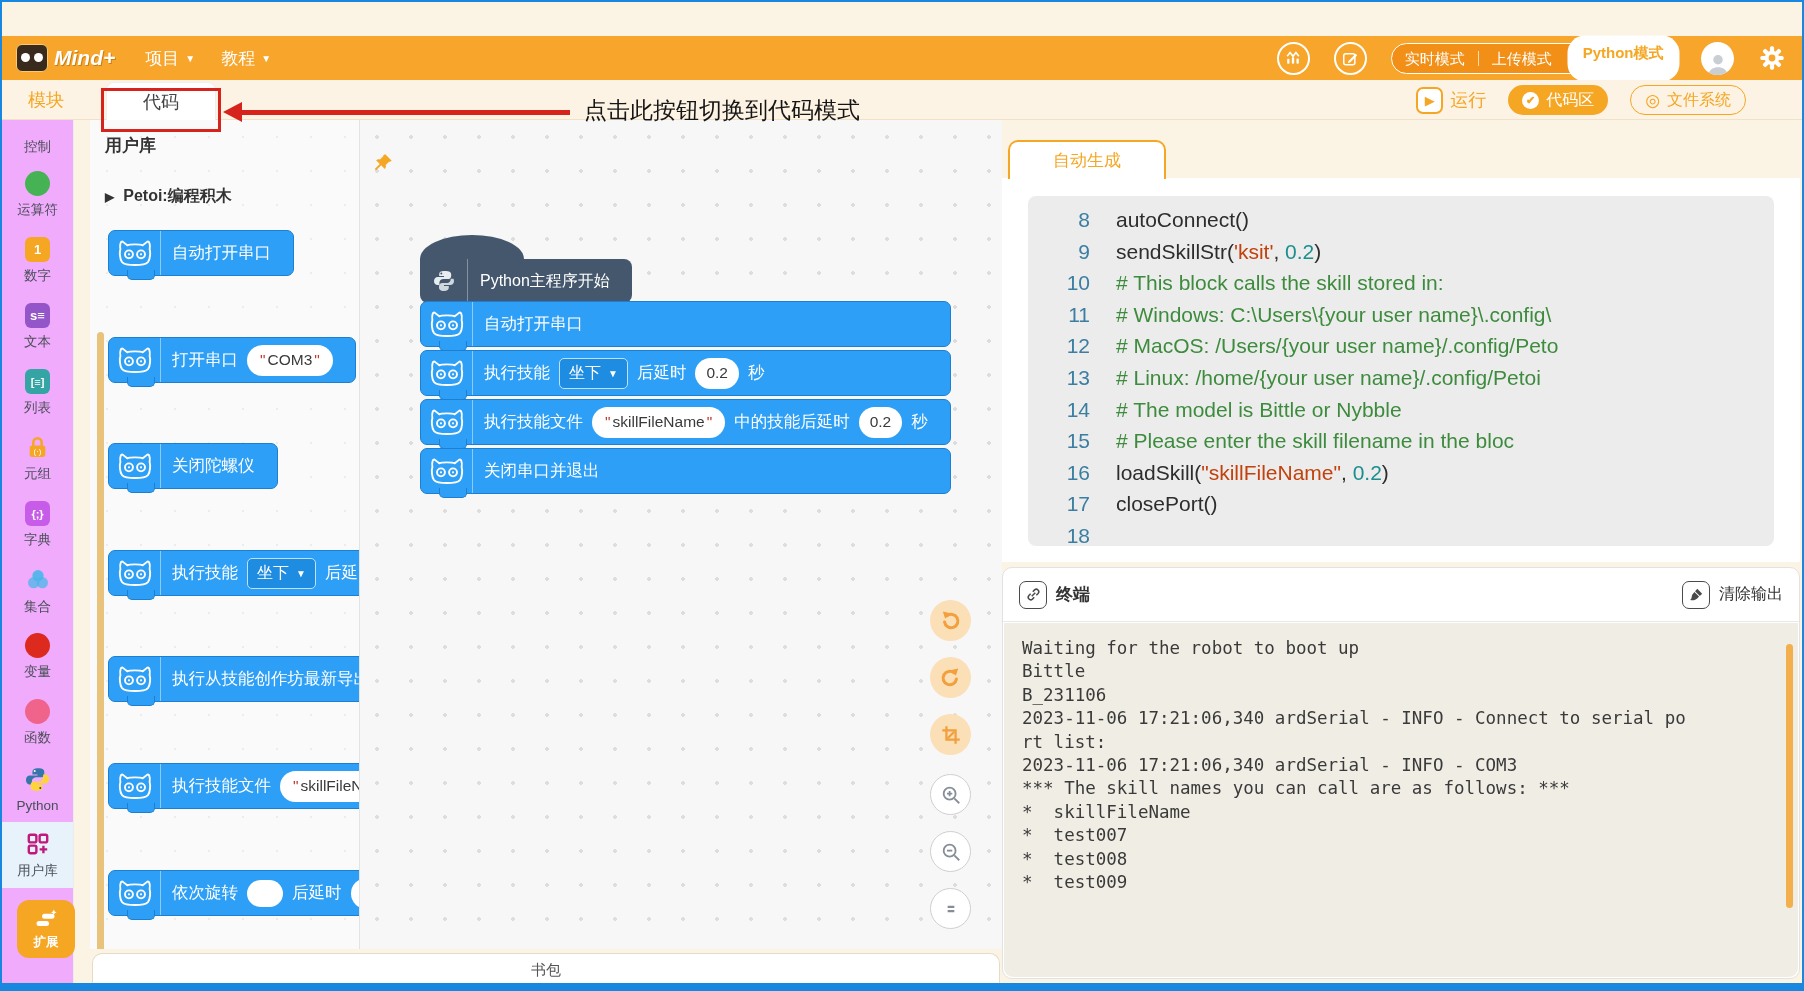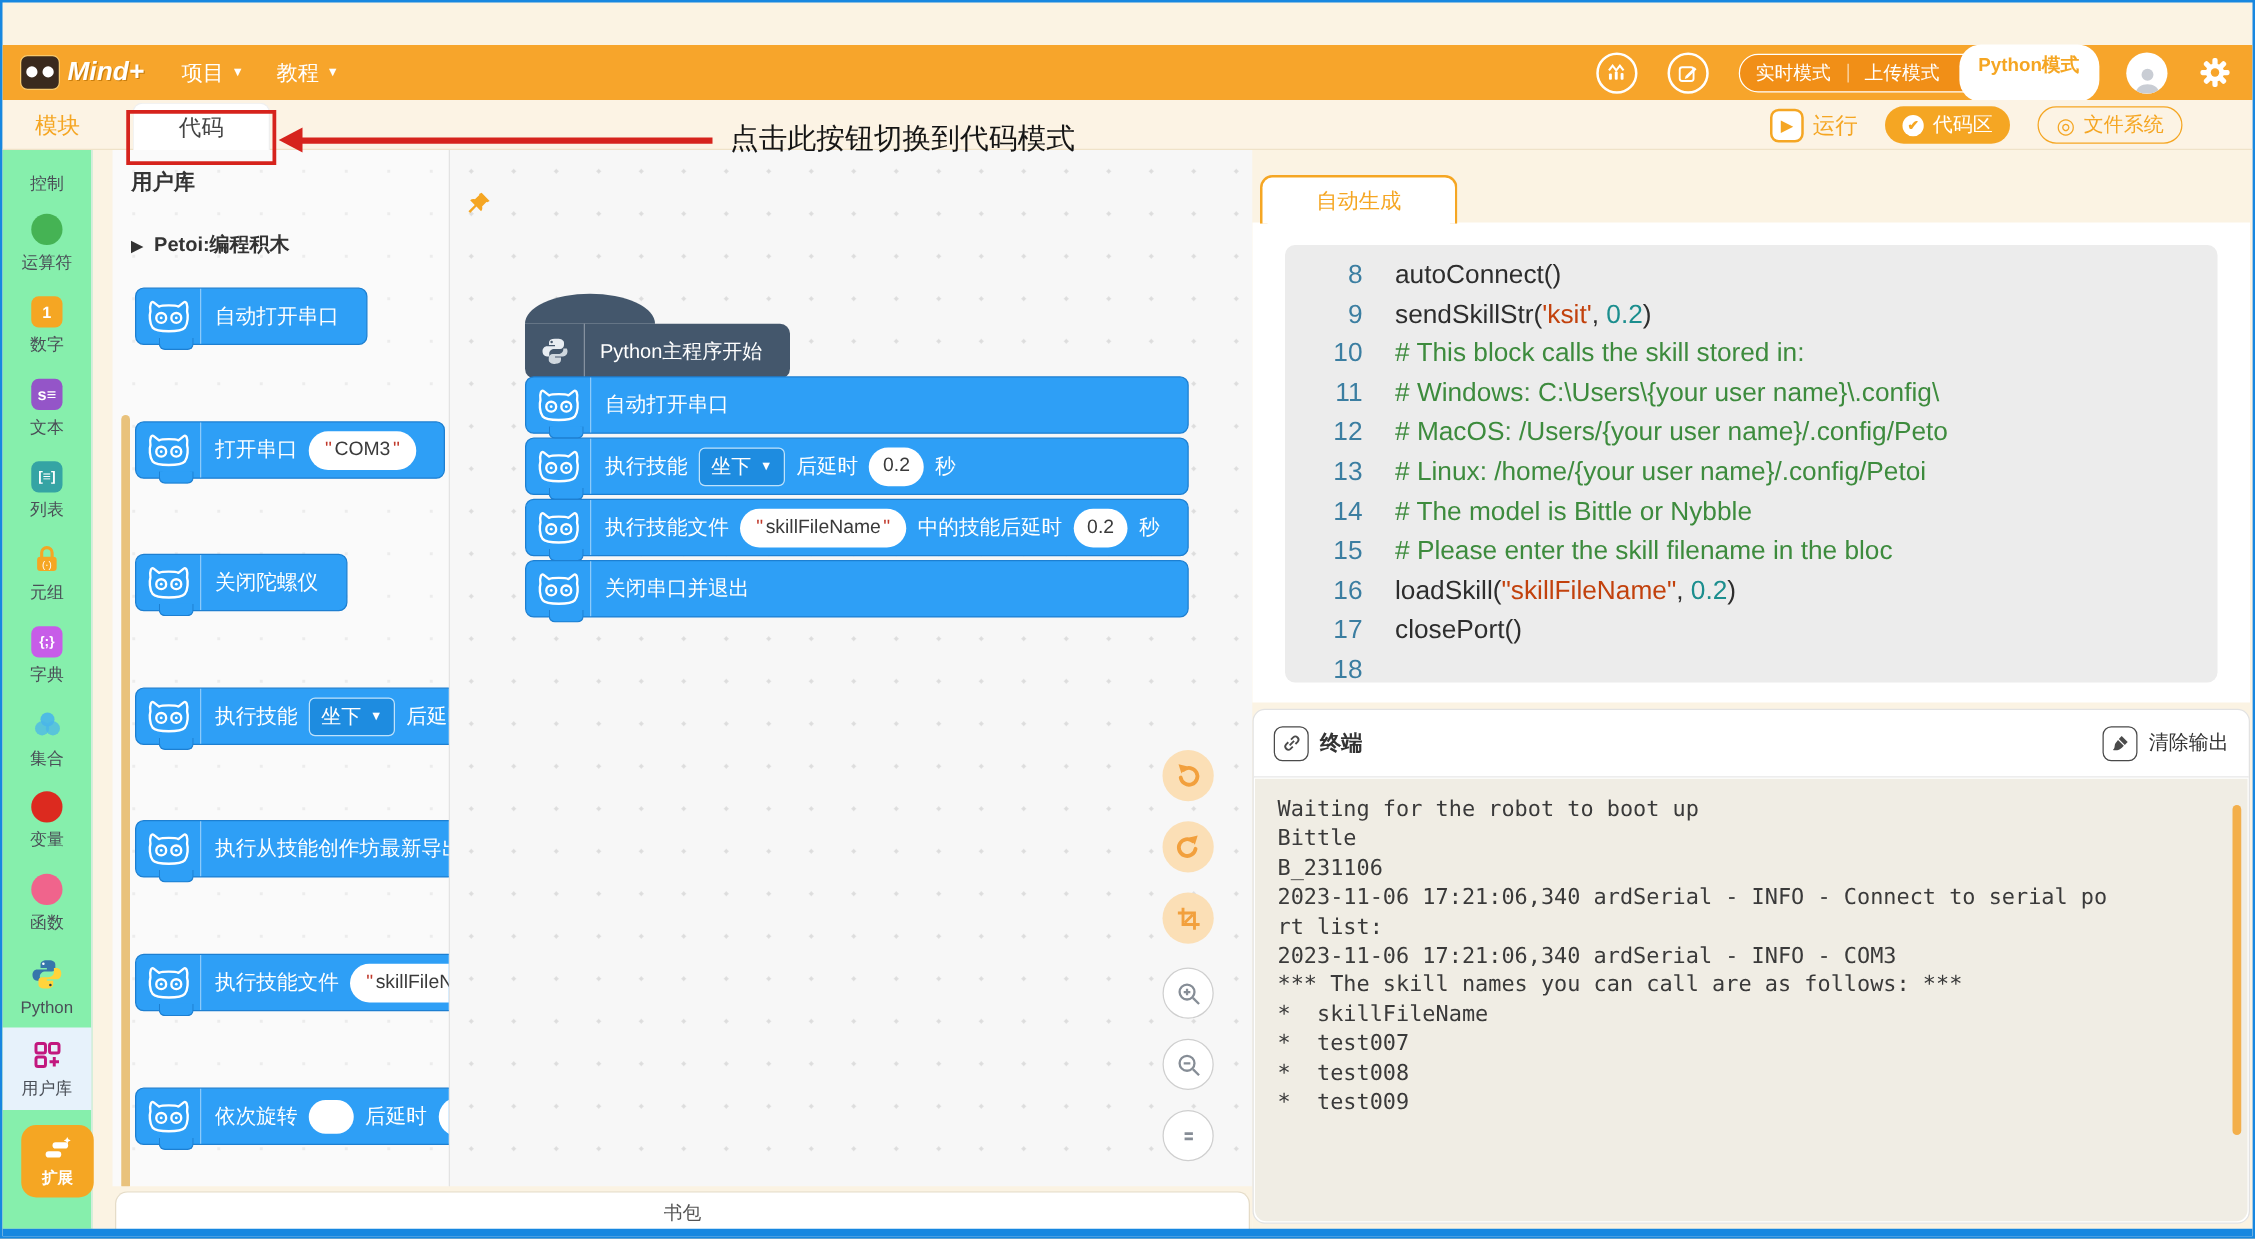--- a/index.html
+++ b/index.html
@@ -40,21 +40,21 @@
   .chk{width:17px;height:17px;border-radius:50%;background:#fff;color:#F5A623;font-size:11px;display:flex;align-items:center;justify-content:center;font-weight:bold;}
   .fsicon{font-size:17px;line-height:1;}
   
   .ann-box{position:absolute;left:99px;top:86px;width:120px;height:44px;border:3px solid #D6231C;z-index:40;}
   .ann-head{position:absolute;left:221px;top:100px;width:0;height:0;border-top:10px solid transparent;border-bottom:10px solid transparent;border-right:19px solid #D6231C;z-index:40;}
   .ann-line{position:absolute;left:238px;top:108px;width:330px;height:5px;background:#D6231C;z-index:40;}
   .ann-text{position:absolute;left:582px;top:93px;font-size:23px;font-weight:normal;color:#151515;z-index:40;}
   
   .main{position:absolute;left:0;top:118px;right:0;bottom:6px;}
   
-  .sidebar{position:absolute;left:0;top:0;width:72px;bottom:0;background:#86efac;border-right:1px solid #ECECEC;padding-top:18px;}
+  .sidebar{position:absolute;left:0;top:0;width:72px;bottom:0;background:#f0abfc;border-right:1px solid #ECECEC;padding-top:18px;}
   .cat{display:flex;flex-direction:column;align-items:center;justify-content:center;height:66px;gap:5px;}
   .cat.first{height:24px;justify-content:flex-start;}
   .cat .clabel{font-size:13.5px;color:#4a4f57;}
   .cat.sel{background:#E7F2FB;}
   .dot{width:25px;height:25px;border-radius:50%;display:inline-block;}
   .sq{width:25px;height:25px;border-radius:6px;color:#fff;display:flex;align-items:center;justify-content:center;font-size:13px;font-weight:bold;}
   .extbtn{position:absolute;left:15px;top:780px;width:58px;height:58px;background:#F5A623;border-radius:12px;display:flex;flex-direction:column;align-items:center;justify-content:center;gap:2px;}
   .extbtn .elabel{color:#fff;font-size:12.5px;font-weight:bold;}
   
   .palette{position:absolute;left:88px;top:0;width:270px;bottom:0;background:#FAFAFA;border-right:1px solid #E3E3E3;overflow:hidden;background-image:radial-gradient(#ececec 1.3px,transparent 1.3px);background-size:34px 34px;}

